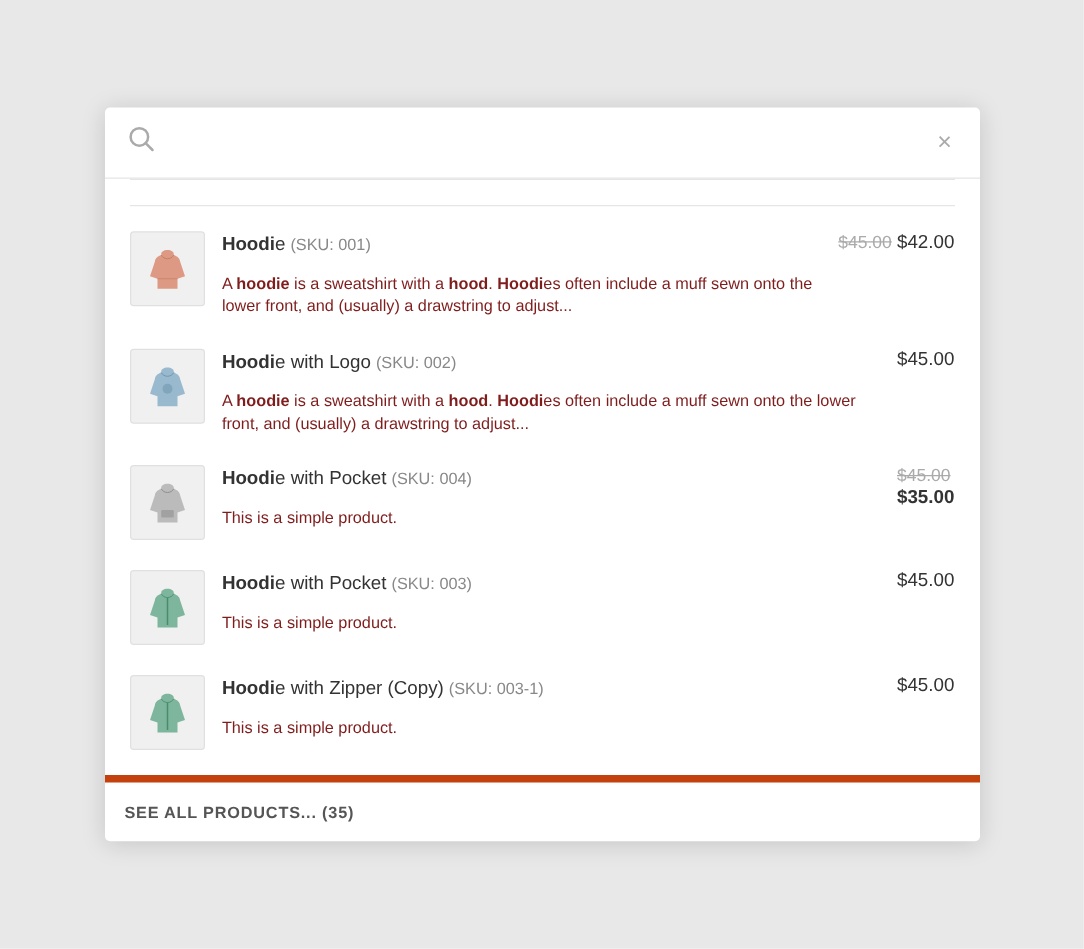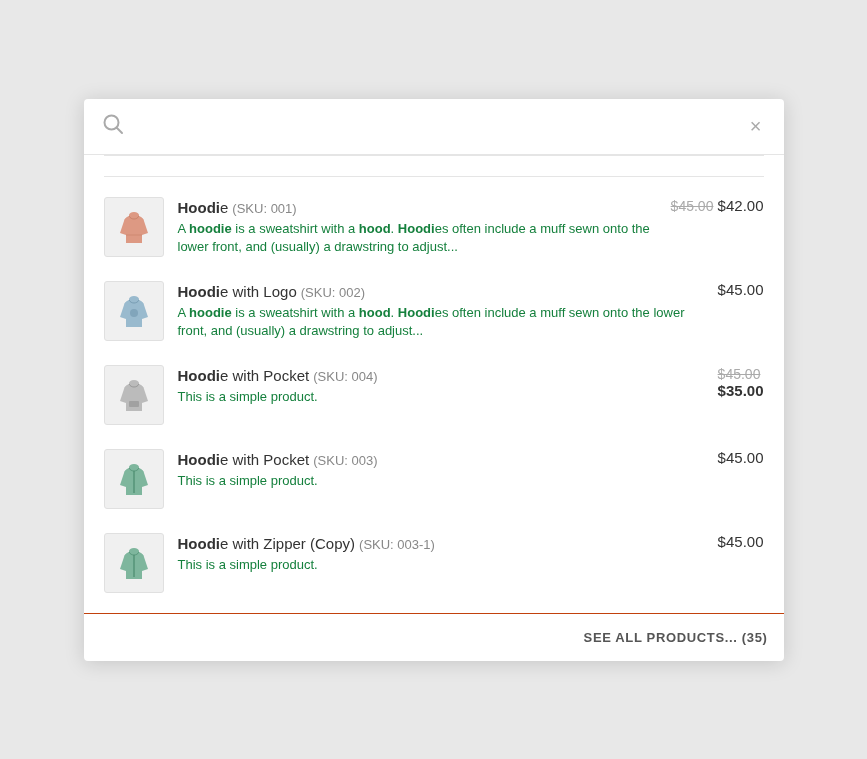--- a/index.html
+++ b/index.html
@@ -118,45 +118,45 @@
       line-height: 1.4;
     }
     .product-name .highlight { font-weight: 700; }
     .product-sku {
       font-size: 13px;
       color: #888;
       margin-left: 4px;
     }
     .product-desc {
       font-size: 13px;
-      color: #15803d;
-      margin-top: 2px;
+      color: #7f1d1d;
+      margin-top: 12px;
       line-height: 1.4;
     }
     .product-price {
       flex-shrink: 0;
       text-align: left;
       font-size: 15px;
       color: #333;
     }
     .price-original {
       text-decoration: line-through;
       color: #aaa;
       font-size: 14px;
     }
     .price-sale {
       font-weight: 700;
       color: #333;
       display: block;
     }
 
     .see-all {
-      text-align: right;
+      text-align: left;
       padding: 16px;
-      border-top: 1px solid #c2410c;
+      border-top: 6px solid #c2410c;
       font-size: 13px;
       font-weight: 600;
       letter-spacing: 0.05em;
       color: #555;
       cursor: pointer;
     }
   </style>
 </head>
 <body>
 

